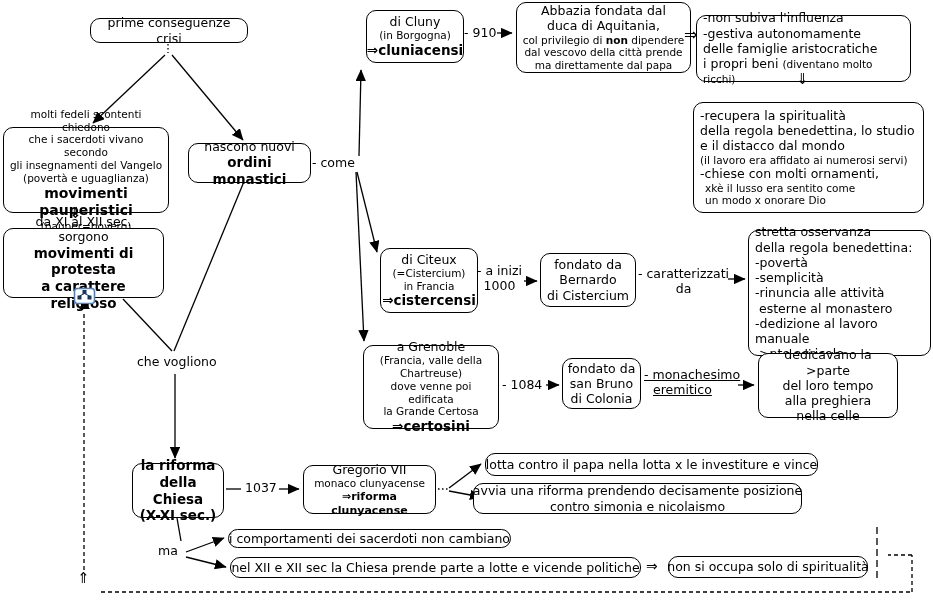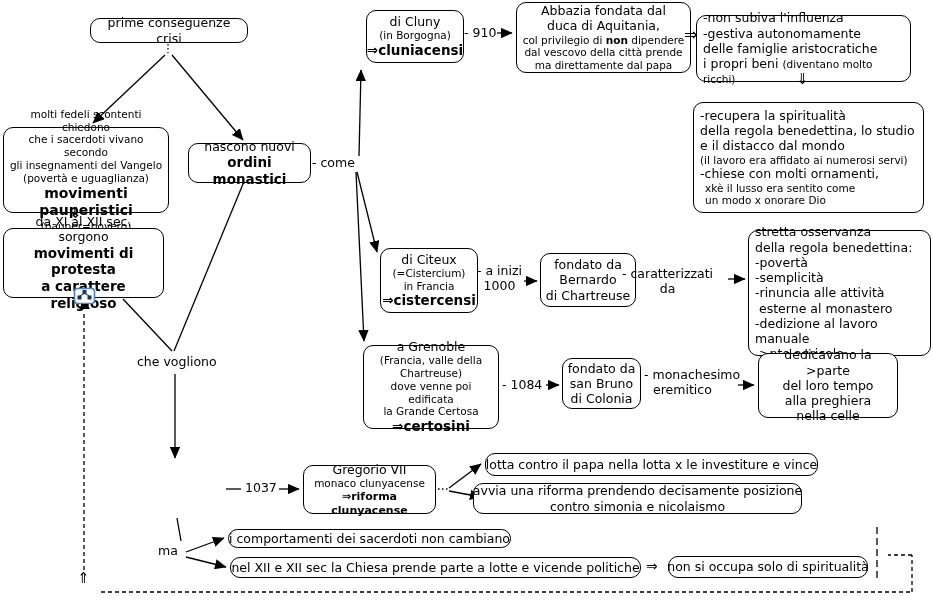--- a/index.html
+++ b/index.html
@@ -12,21 +12,21 @@
   .left{align-items:flex-start;text-align:left;padding-left:6px;margin-top:12px;}
   .thick{border-width:1.6px;}
   .t-sm{font-size:10.5px;line-height:1.22;}
   .t-md{font-size:12.5px;line-height:1.22;}
   .t-bold{font-size:13.5px;font-weight:bold;line-height:1.25;}
   .t-smb{font-size:11px;font-weight:bold;line-height:1.25;}
   .b{font-weight:bold;}
   .label{position:absolute;font-size:12.5px;line-height:1.2;white-space:nowrap;}
   .glyph{position:absolute;font-size:15px;line-height:1;}
   .lblcol span{display:block;text-align:center;}
-  .lblleft span{display:block;text-align:left;}
+  .lblleft span{display:block;text-align:left;text-decoration:underline;}
 </style>
 </head>
 <body>
 
 <div id="canvas">
 
   <svg class="wires" width="933" height="601" viewBox="0 0 933 601">
     <defs>
       <marker id="ah" markerWidth="10" markerHeight="8" refX="8.5" refY="4" orient="auto">
         <path d="M0,0 L9,4 L0,8 z" fill="#000"></path>
@@ -150,24 +150,24 @@
   </div>
 
   <div class="label lblcol" style="left:477px;top:263px">
     <span>- a inizi</span>
     <span>1000</span>
   </div>
 
   <div class="box center" style="left:540px;top:253px;width:96px;height:54px">
     <span class="t-md">fondato da</span>
     <span class="t-md">Bernardo</span>
-    <span class="t-md">di Chartreuse</span>
-  </div>
-
-  <div class="label lblcol" style="left:622px;top:266px">
+    <span class="t-md">di Cistercium</span>
+  </div>
+
+  <div class="label lblcol" style="left:638px;top:266px">
     <span>- caratterizzati</span>
     <span>da</span>
   </div>
 
   <div class="box left" style="left:748px;top:218px;width:183px;height:126px">
     <span class="t-md">stretta osservanza</span>
     <span class="t-md">della regola benedettina:</span>
     <span class="t-md">-povertà</span>
     <span class="t-md">-semplicità</span>
     <span class="t-md">-rinuncia alle attività</span>
@@ -200,20 +200,25 @@
 
   <div class="box center" style="left:758px;top:353px;width:140px;height:65px">
     <span class="t-md">dedicavano la &gt;parte</span>
     <span class="t-md">del loro tempo</span>
     <span class="t-md">alla preghiera</span>
     <span class="t-md">nella celle</span>
   </div>
 
   <div class="label" style="left:137px;top:354px">che vogliono</div>
 
+  <div class="box center thick" style="left:132px;top:463px;width:92px;height:55px">
+    <span class="t-bold">la riforma</span>
+    <span class="t-bold">della Chiesa</span>
+    <span class="t-bold">(X-XI sec.)</span>
+  </div>
 
   <div class="label" style="left:245px;top:480px">1037</div>
 
   <div class="box center" style="left:303px;top:465px;width:133px;height:49px">
     <span class="t-md">Gregorio VII</span>
     <span class="t-sm">monaco clunyacense</span>
     <span class="t-smb">⇒riforma clunyacense</span>
   </div>
 
   <div class="box center" style="left:485px;top:453px;width:333px;height:23px;padding:1px 6px">

